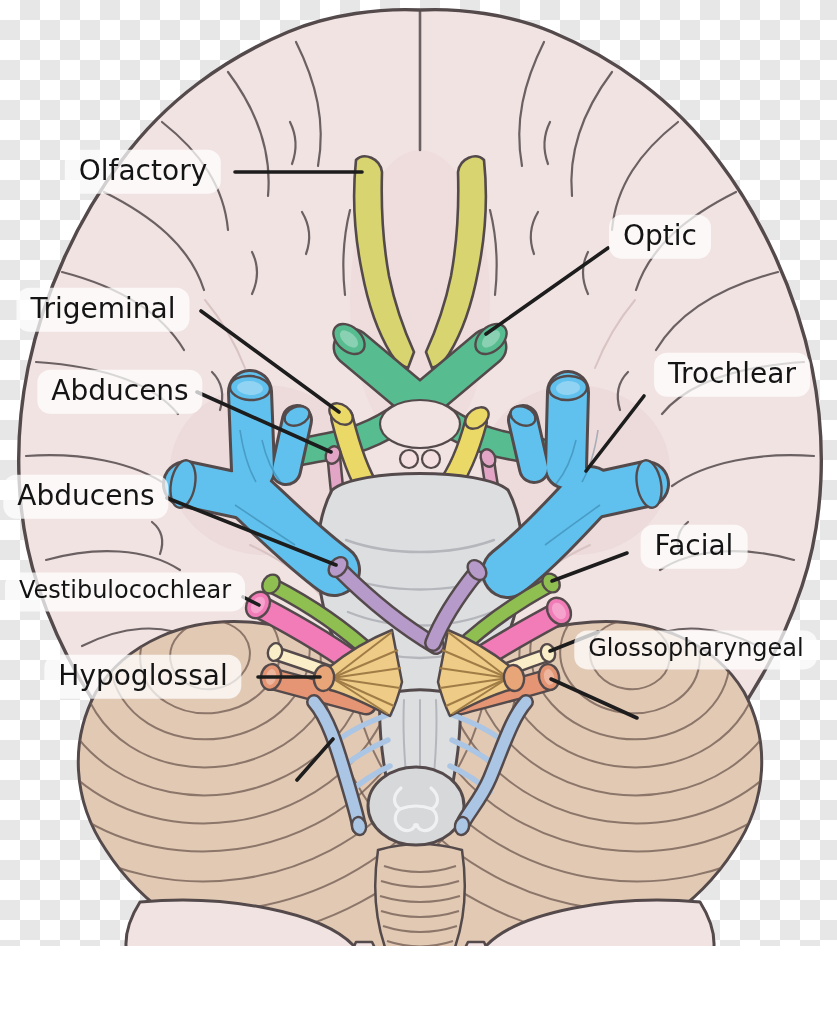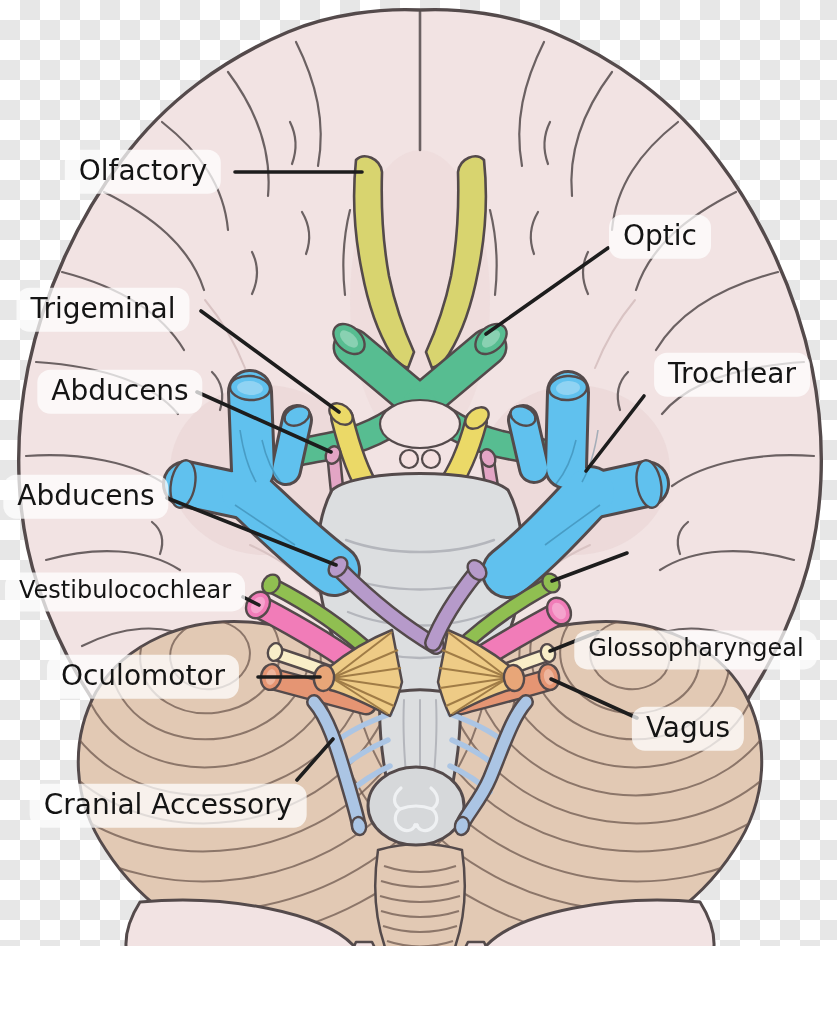--- a/index.html
+++ b/index.html
@@ -331,18 +331,17 @@
     <path class="leader" d="M297,780 L333,739"></path>
   </g>
 </svg>
 
   <div class="lbl big" style="left:143px;top:172px">Olfactory</div>
   <div class="lbl big" style="left:660px;top:237px">Optic</div>
   <div class="lbl big" style="left:103px;top:310px">Trigeminal</div>
   <div class="lbl big" style="left:120px;top:392px">Abducens</div>
   <div class="lbl big" style="left:86px;top:497px">Abducens</div>
   <div class="lbl big" style="left:732px;top:375px">Trochlear</div>
+  <div class="lbl big" style="left:694px;top:547px">Facial</div>
   <div class="lbl small" style="left:125px;top:592px">Vestibulocochlear</div>
   <div class="lbl small" style="left:696px;top:650px">Glossopharyngeal</div>
-  <div class="lbl big" style="left:143px;top:677px">Oculomotor</div>
-  <div class="lbl big" style="left:688px;top:729px">Vagus</div>
-  <div class="lbl big" style="left:168px;top:806px">Cranial Accessory</div>
+  <div class="lbl big" style="left:143px;top:677px">Hypoglossal</div>
 </div>
 
 </body></html>

